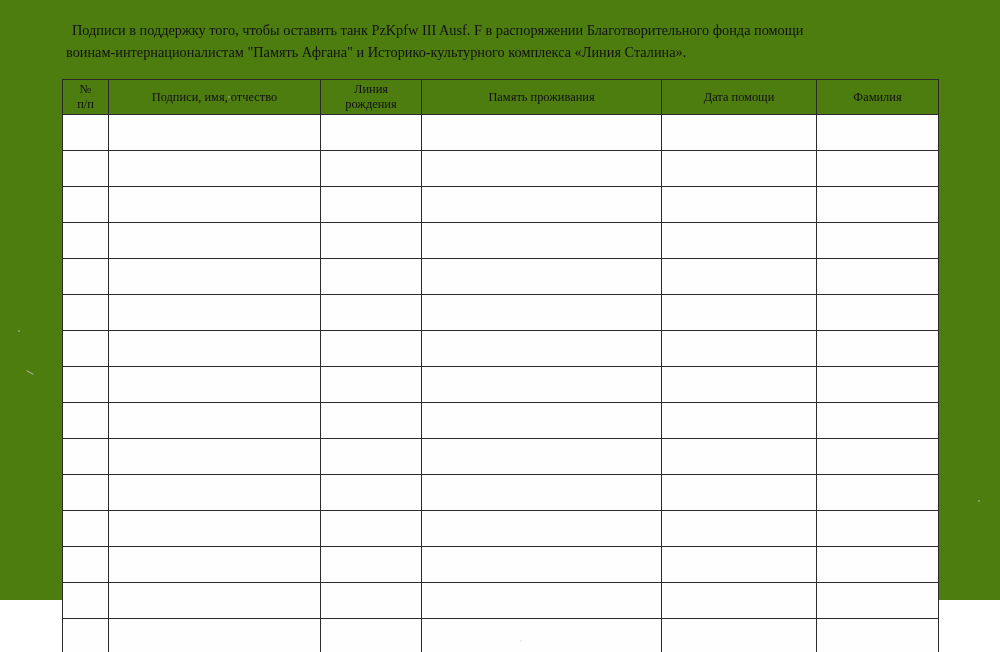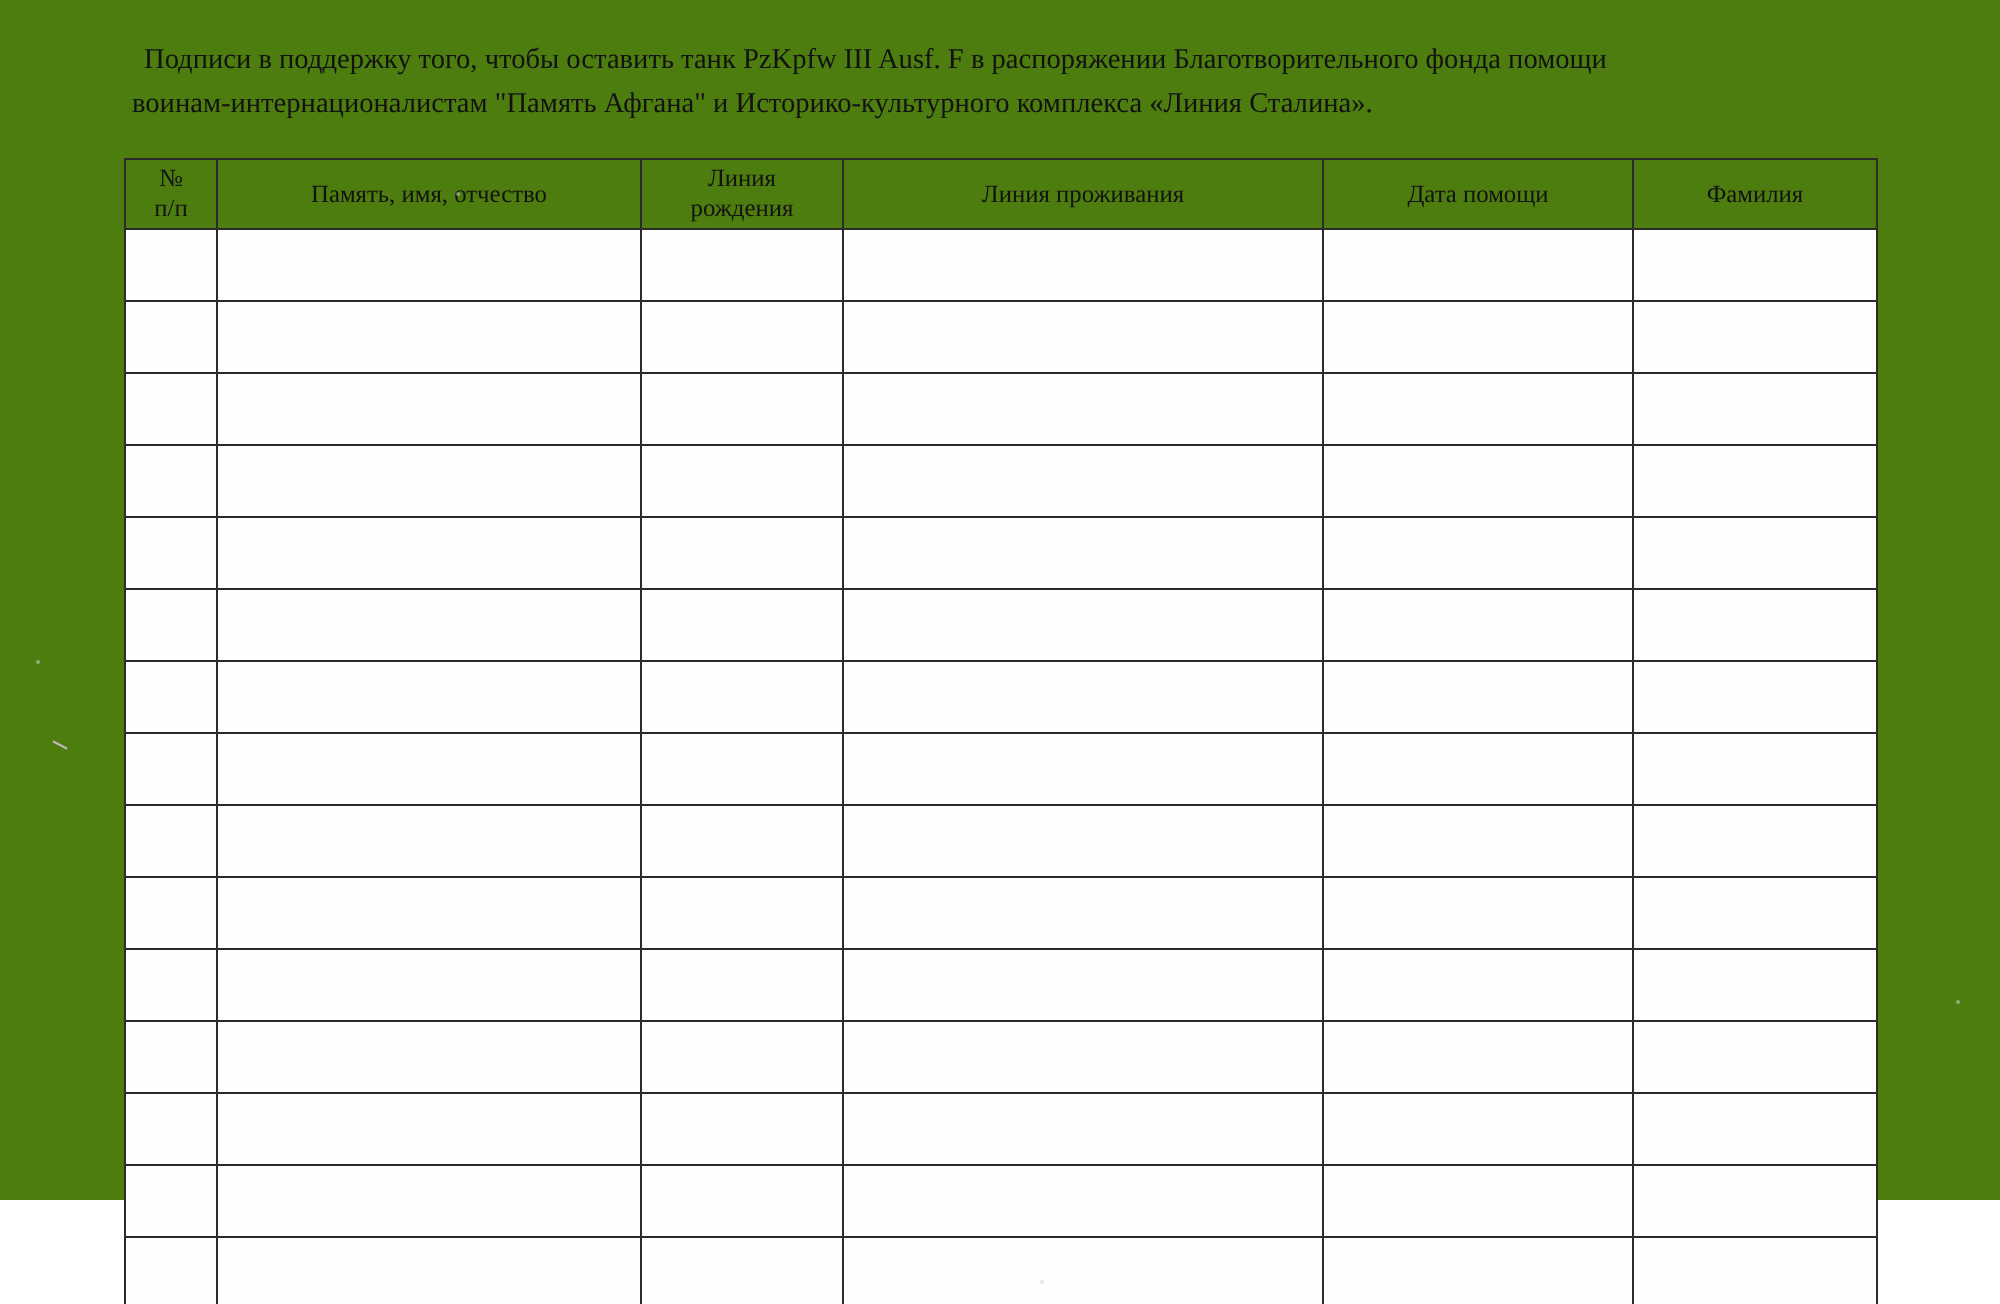--- a/index.html
+++ b/index.html
@@ -109,32 +109,32 @@
       <thead>
         <tr>
           <th>
             <span class="hdr-stack">
               <span>№</span>
               <span>п/п</span>
             </span>
           </th>
           <th>
             <span class="hdr-stack">
-              <span>Память, имя, отчество</span>
+              <span>Подписи, имя, отчество</span>
             </span>
           </th>
           <th>
             <span class="hdr-stack">
               <span>Линия</span>
               <span>рождения</span>
             </span>
           </th>
           <th>
             <span class="hdr-stack">
-              <span>Линия проживания</span>
+              <span>Память проживания</span>
             </span>
           </th>
           <th>
             <span class="hdr-stack">
               <span>Дата помощи</span>
             </span>
           </th>
           <th>
             <span class="hdr-stack">
               <span>Фамилия</span>

